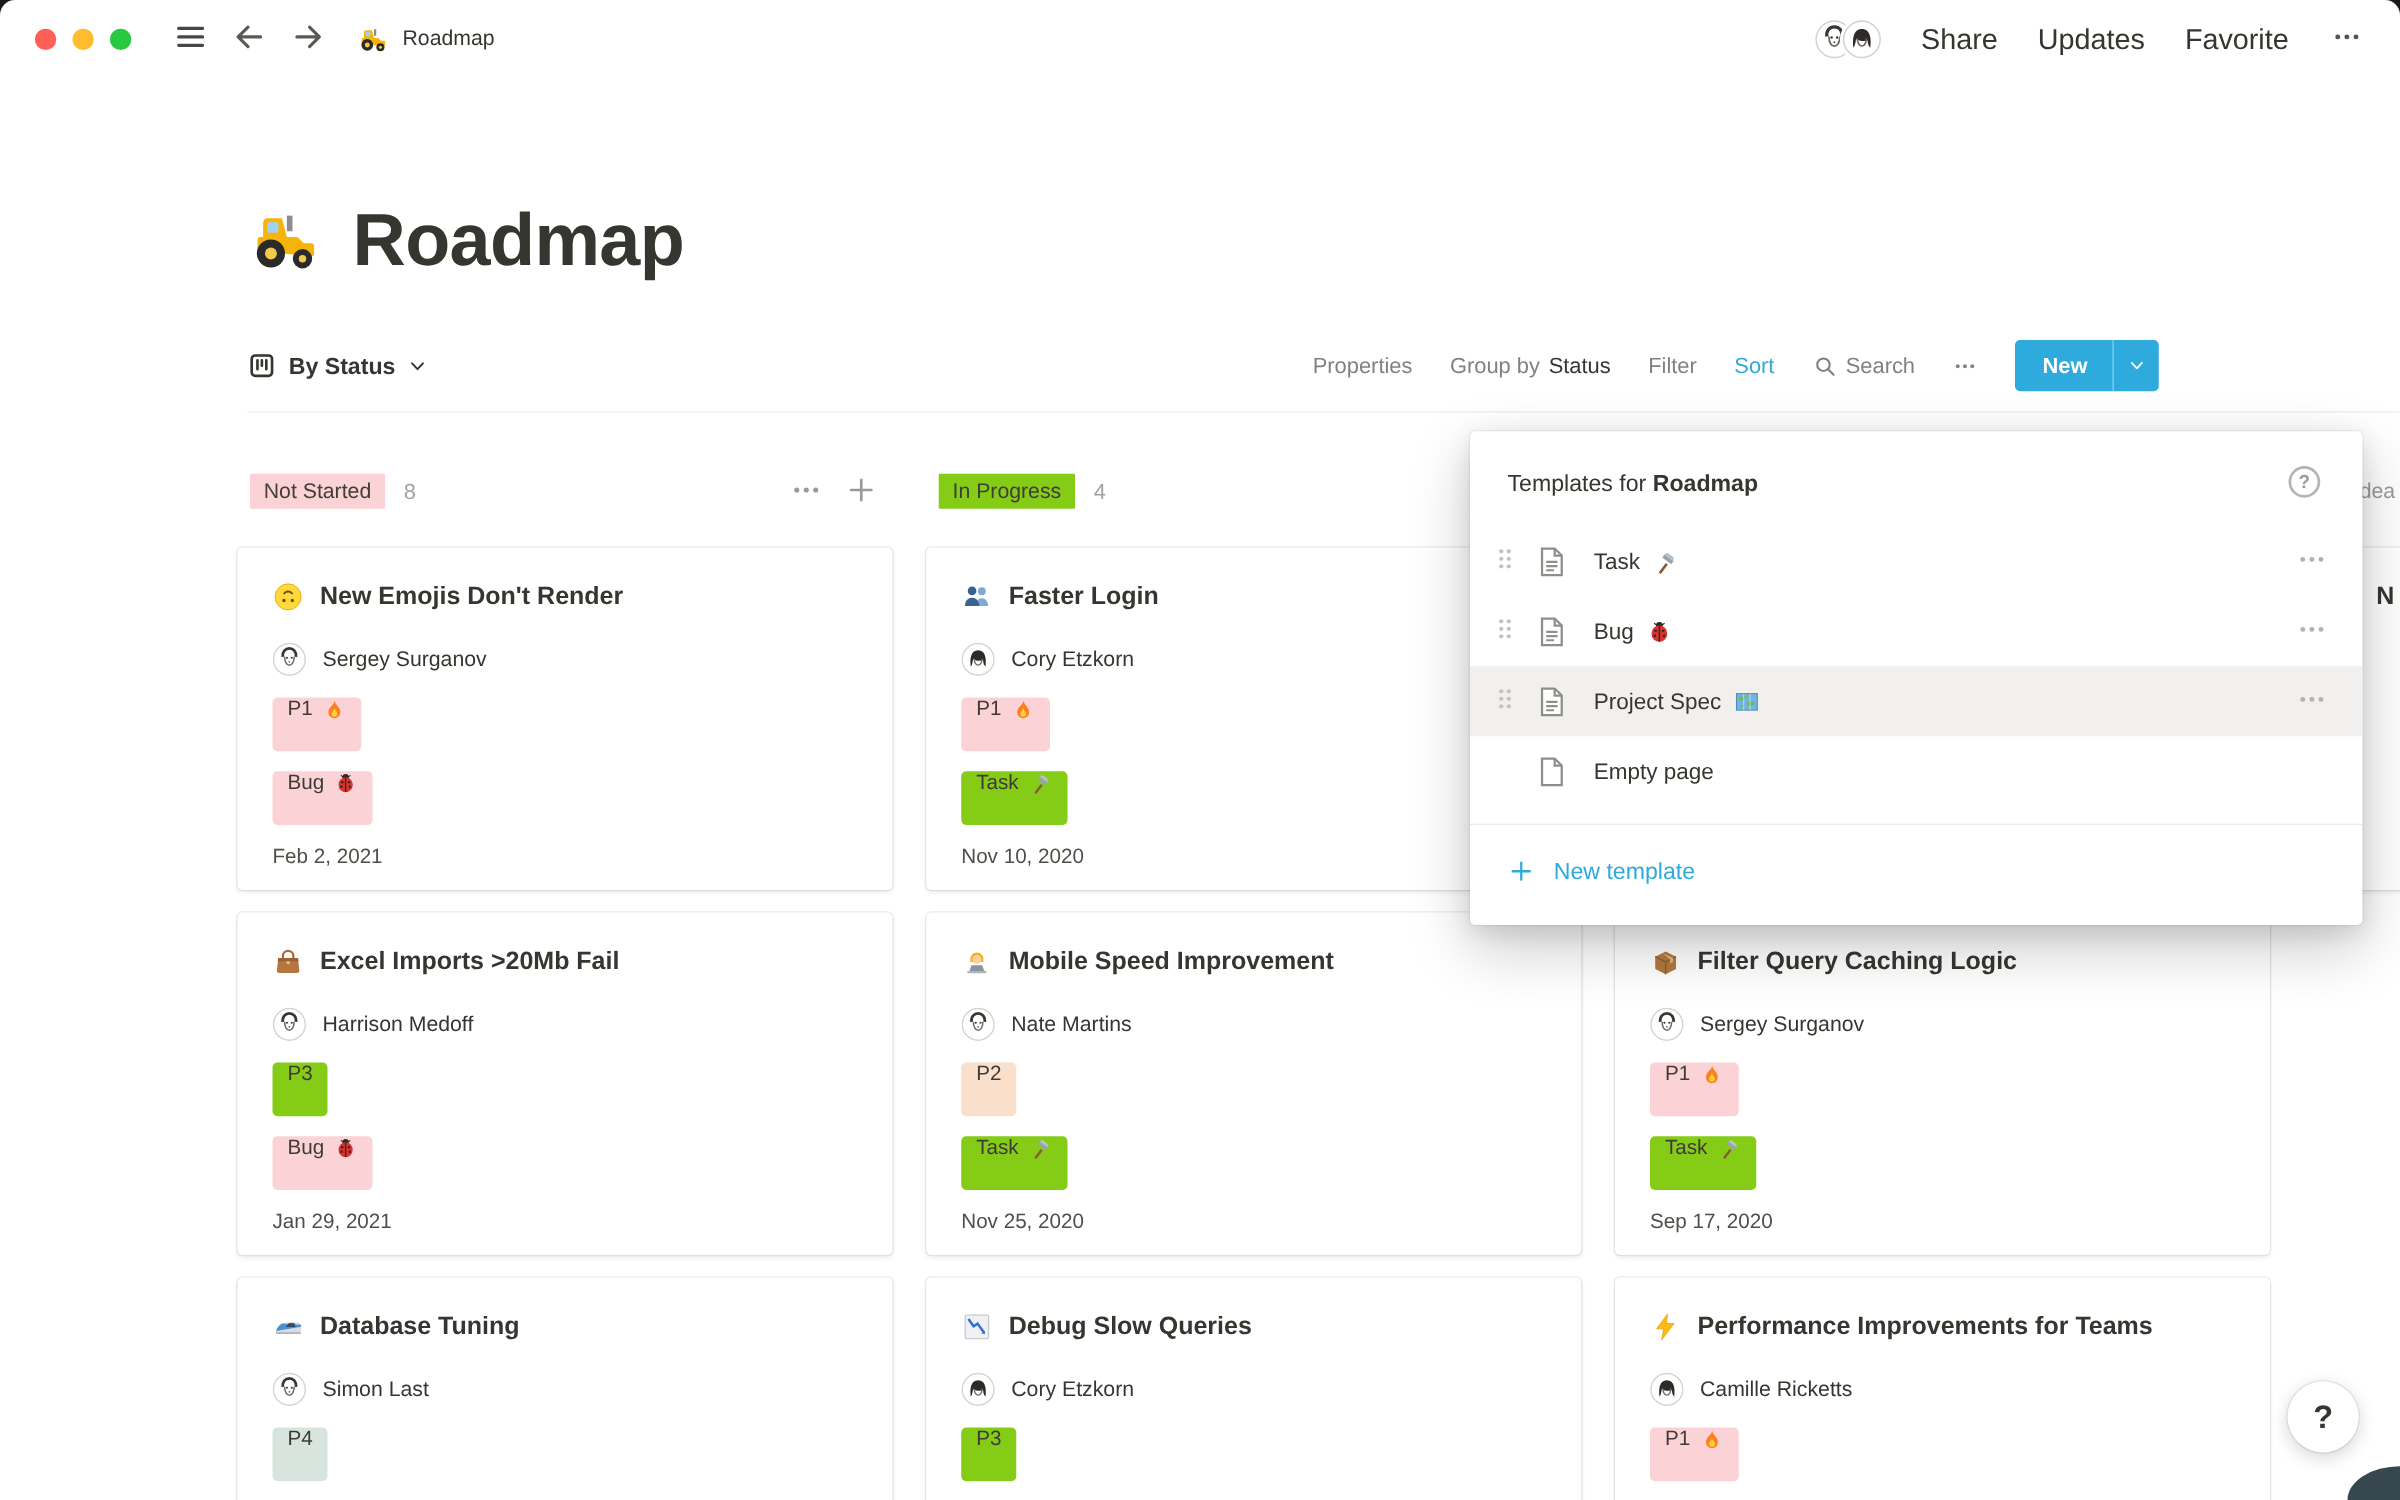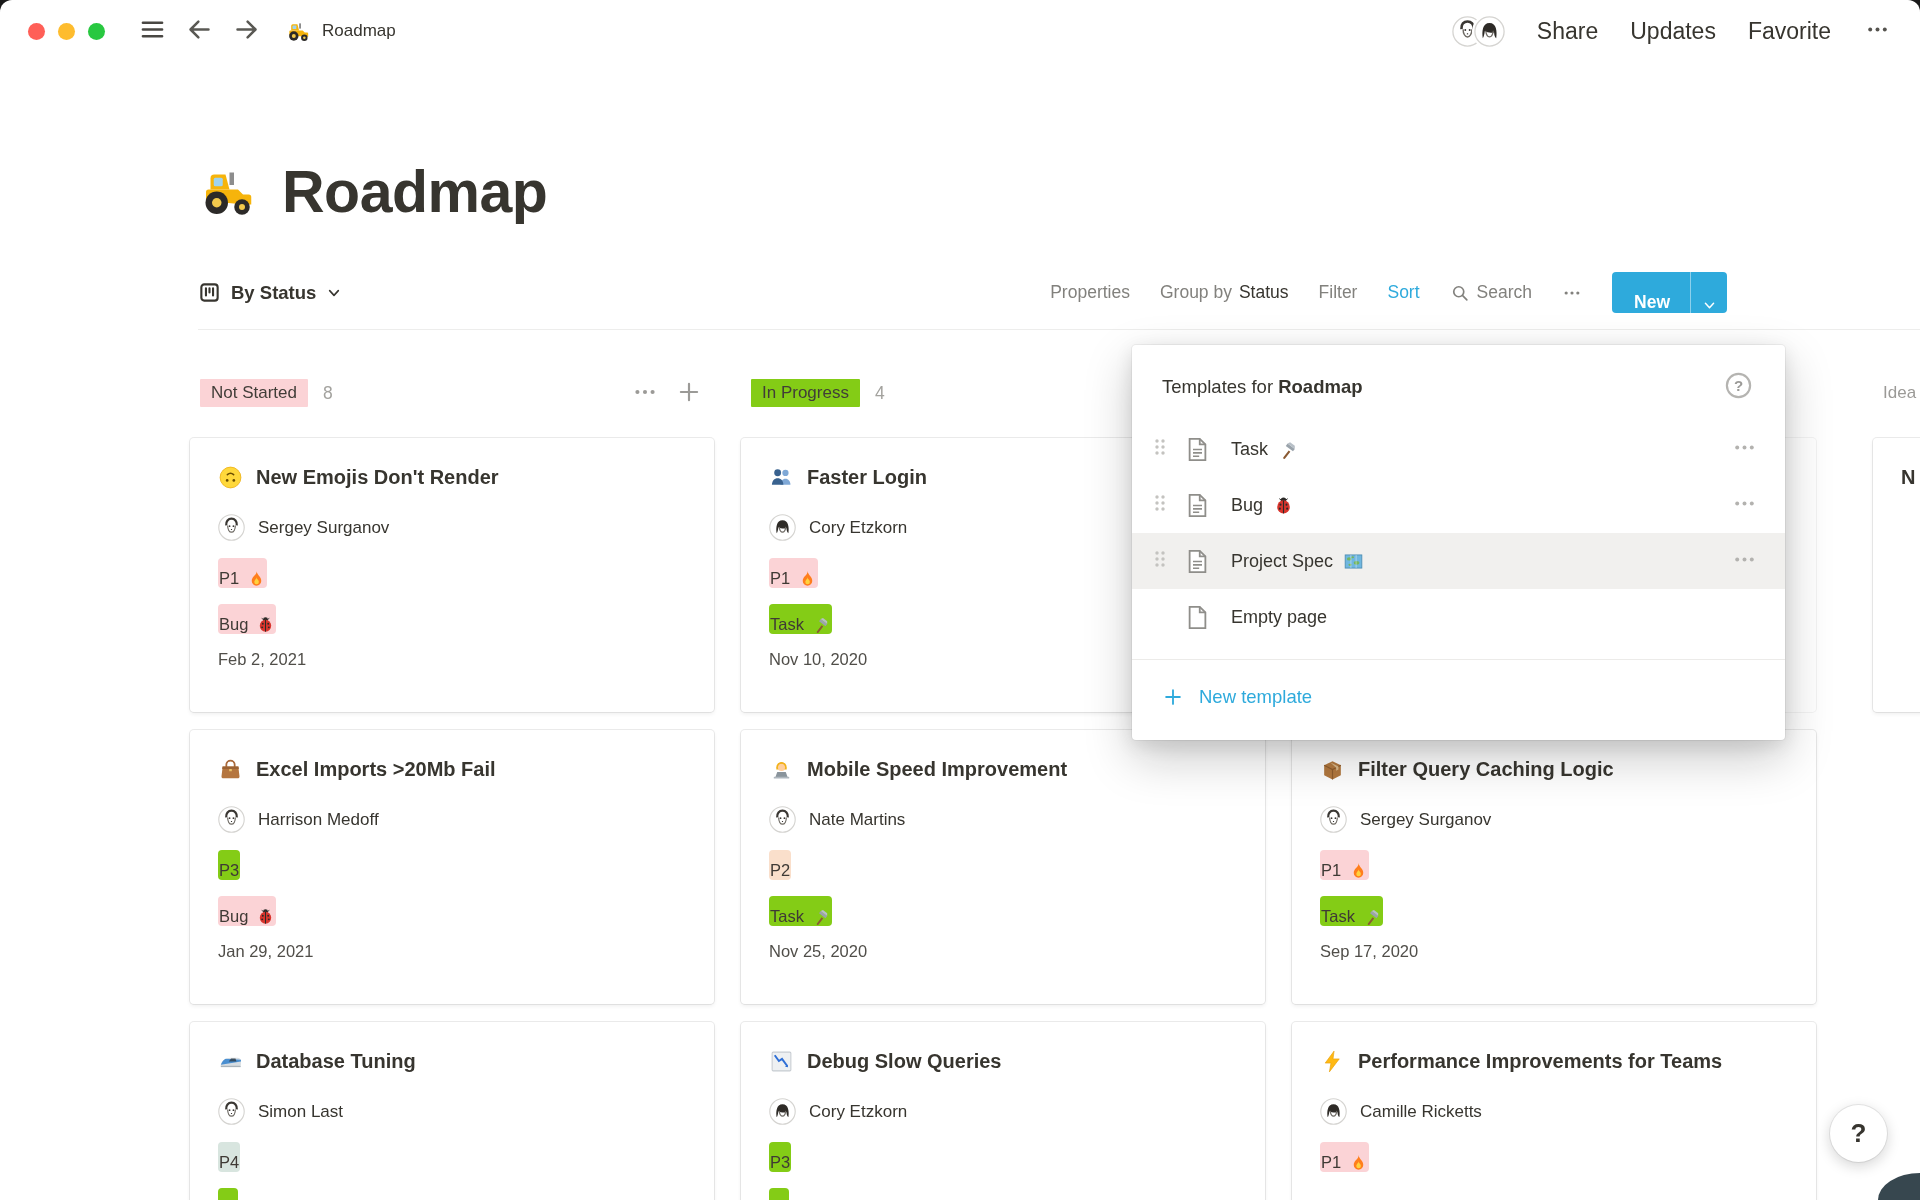--- a/index.html
+++ b/index.html
@@ -35,21 +35,21 @@
   .view-toolbar{margin:46px 0 0 198px;display:flex;align-items:center;
                 padding:0 193px 16px 0;border-bottom:1px solid #ededec;}
   .vt-left{display:flex;align-items:center;gap:10px;font-size:18.5px;font-weight:700;cursor:pointer;}
   .vt-left .icon svg{width:23px;height:23px;}
   .vt-left .chev svg{width:16px;height:16px;color:#37352f;}
   .vt-right{margin-left:auto;display:flex;align-items:center;gap:30px;font-size:17.5px;color:#82817d;}
   .vt-item{background:none;border:none;font:inherit;color:inherit;cursor:pointer;display:flex;align-items:center;gap:7px;padding:0;}
   .vt-item .dark{color:#37352f;}
   .vt-item.sort{color:#2eaadc;}
   .vt-item .icon svg{width:20px;height:20px;}
-  .new-btn{display:flex;align-items:flex-end;height:41px;background:#2eaadc;color:#fff;border:none;
+  .new-btn{display:flex;align-items:center;height:41px;background:#2eaadc;color:#fff;border:none;
            border-radius:4px;font-size:17.5px;font-weight:700;cursor:pointer;padding:0;overflow:hidden;}
   .new-btn .lbl{padding:0 20px 0 22px;}
   .new-btn .split{width:1px;align-self:stretch;background:rgba(255,255,255,.45);}
   .new-btn .chev{width:36px;display:flex;align-items:center;justify-content:center;}
   .new-btn .chev svg{width:15px;height:15px;}
 
   
   #board{position:absolute;left:0;top:368px;display:flex;padding-left:190px;}
   .column{width:524px;flex:none;margin-right:27px;}
   .column.offset{margin-left:30px;}
@@ -59,33 +59,33 @@
   .col-actions{margin-left:auto;display:flex;align-items:center;gap:14px;color:#9b9a97;}
   .col-actions button{background:none;border:none;color:inherit;cursor:pointer;padding:2px;}
   .col-actions svg{width:26px;height:26px;}
   .card{background:#fff;border-radius:4px;height:274px;margin-bottom:18px;padding:24px 28px;
         box-sizing:border-box;overflow:hidden;cursor:pointer;
         box-shadow:0 0 0 1px rgba(15,15,15,.08),0 2px 4px rgba(15,15,15,.07);}
   .card-title{display:flex;align-items:flex-start;gap:13px;font-size:20px;font-weight:600;line-height:31px;margin-bottom:21px;}
   .card-title .icon svg{width:25px;height:25px;margin-top:3px;}
   .person{display:flex;align-items:center;gap:13px;font-size:17px;margin-bottom:17px;}
   .person .icon svg{width:27px;height:27px;}
-  .badge{display:flex;align-items:flex-end;gap:8px;height:30px;padding:0 1px;border-radius:4px;
+  .badge{display:flex;align-items:flex-start;gap:8px;height:43px;padding:0 12px;border-radius:4px;
          font-size:16.5px;color:#3f3a35;width:fit-content;min-width:18px;margin-bottom:16px;}
   .badge .icon svg{width:19px;height:19px;}
   .c-pink{background:#fbd3d6;}
   .c-cream{background:#84cc16;}
   .c-peach{background:#fadfcb;}
   .c-green{background:#d8e5df;}
   .c-none{background:transparent;color:#9b9a97;padding:4px 0;}
   .date{font-size:16.5px;color:#504e49;margin-top:4px;}
   .card.placeholder{box-shadow:0 0 0 1px rgba(15,15,15,.05);}
 
   
-  #templates-popup{position:absolute;left:1132px;top:345px;width:653px;background:#fff;border-radius:4px;
+  #templates-popup{position:absolute;left:1176px;top:345px;width:714px;background:#fff;border-radius:4px;
     z-index:50;box-shadow:0 0 0 1px rgba(15,15,15,.05),0 5px 18px rgba(15,15,15,.1),0 18px 48px rgba(15,15,15,.22);
     padding-bottom:6px;}
   .popup-head{display:flex;align-items:center;justify-content:space-between;padding:26px 32px 18px 30px;font-size:18.5px;}
   .popup-head .bold{font-weight:700;}
   .popup-help{background:none;border:none;padding:0;cursor:pointer;}
   .popup-help svg{width:29px;height:29px;}
   .tpl-row{height:56px;display:flex;align-items:center;padding:0 26px 0 16px;cursor:pointer;}
   .tpl-row.hl{background:#f1f0ee;}
   .tpl-handle{width:36px;color:#c4c3c0;cursor:grab;}
   .tpl-handle svg{width:24px;height:24px;}

